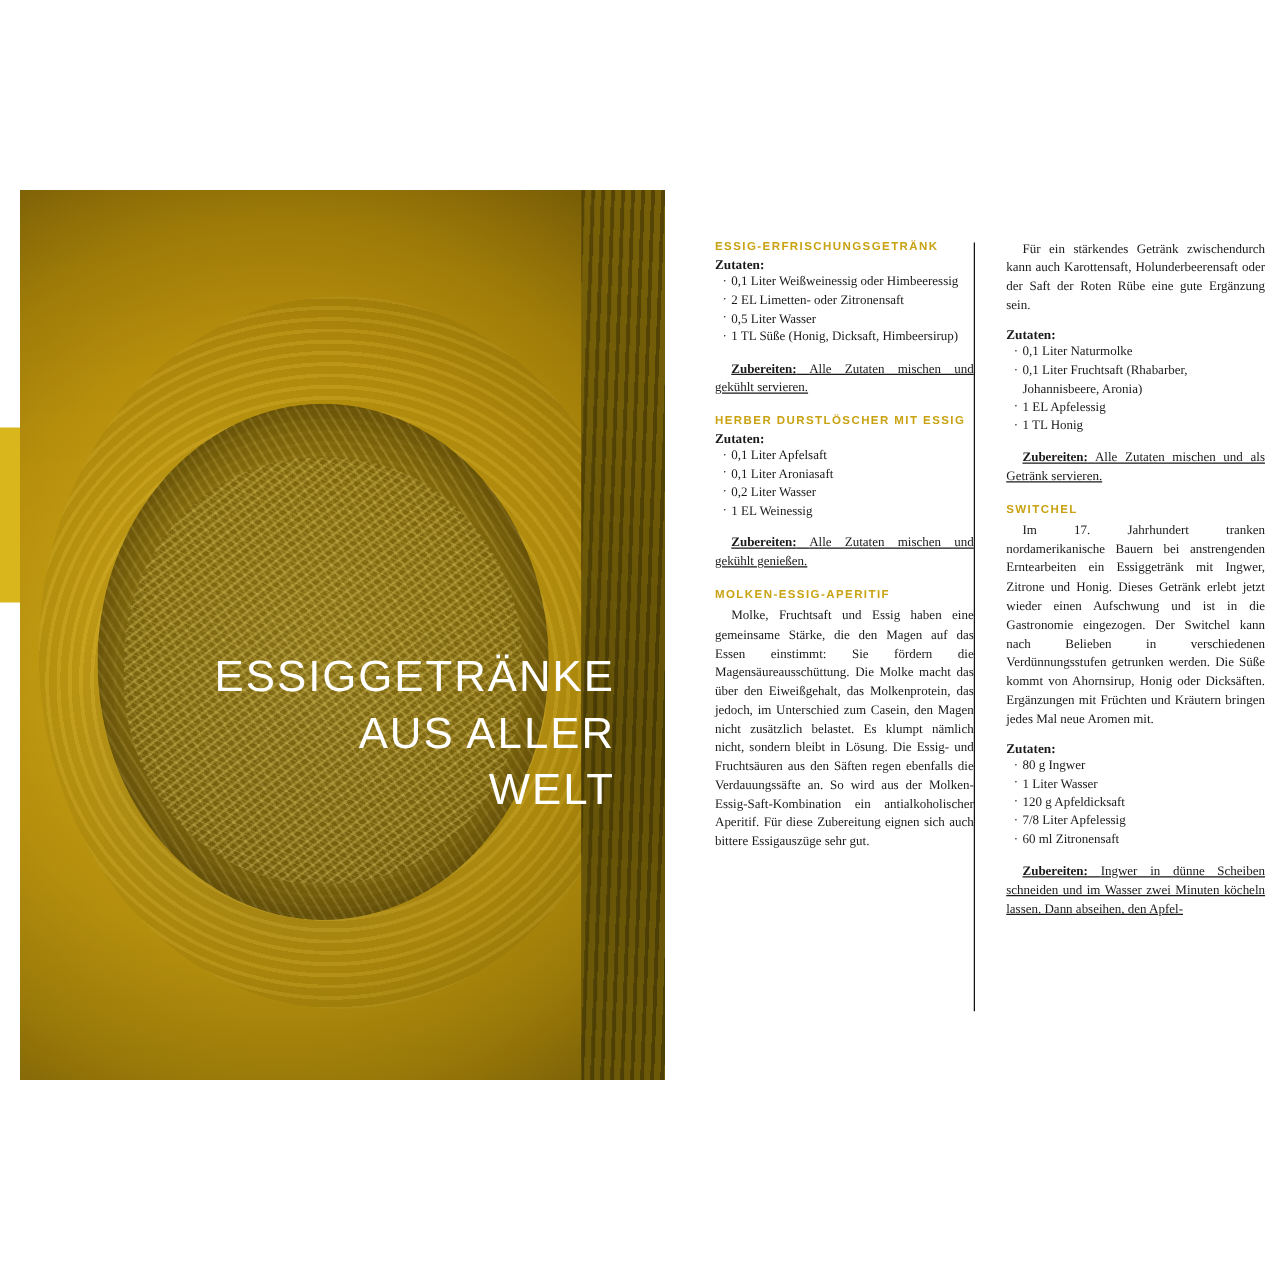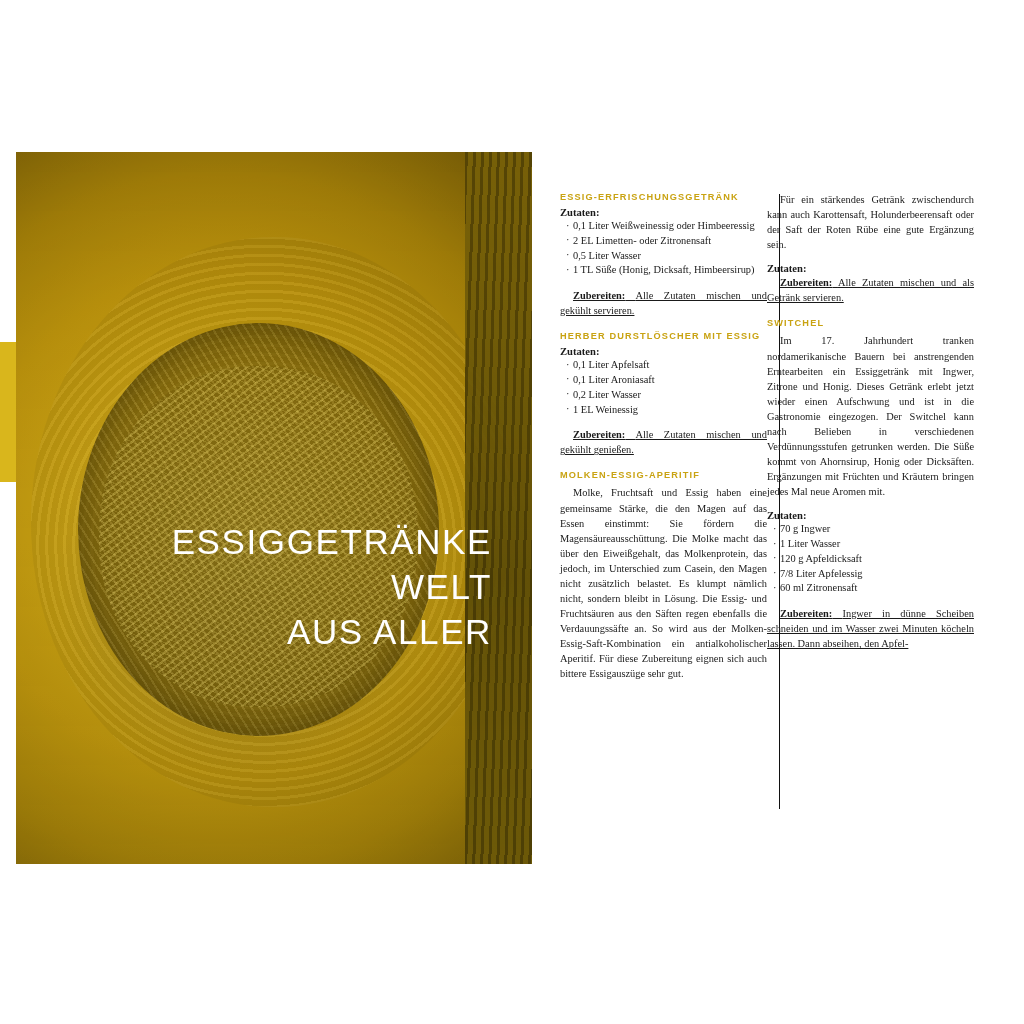--- a/index.html
+++ b/index.html
@@ -136,25 +136,26 @@
   
   .right-page {
     position: absolute;
     left: 548px;
     top: 152px;
     width: 460px;
     height: 712px;
   }
   .columns {
     position: absolute;
-    left: 12px;
+    left: 24px;
     top: 40px;
     width: 440px;
     height: 620px;
     display: flex;
+    gap: 26px;
   }
   .col {
     width: 207px;
     position: relative;
   }
   .col-divider {
     position: absolute;
     left: 231px;
     top: 42px;
     width: 1px;
@@ -236,22 +237,22 @@
 <div class="left-page">
   <div class="photo">
     <div class="photo-ring"></div>
     <div class="photo-inner"></div>
     <div class="photo-strands"></div>
     <div class="photo-bark"></div>
     <div class="photo-tint"></div>
   </div>
   <div class="cover-title">
     <span class="line">ESSIGGETRÄNKE</span>
+    <span class="line">AUS ALLER</span>
     <span class="line">WELT</span>
-    <span class="line">AUS ALLER</span>
   </div>
 </div>
 <div class="tab-mark"></div>
 
 <div class="right-page">
   <div class="col-divider"></div>
 
   <div class="columns">
 
     <div class="col">
@@ -285,29 +286,35 @@
         <p class="body">Molke, Fruchtsaft und Essig haben eine gemeinsame Stärke, die den Magen auf das Essen einstimmt: Sie fördern die Magensäureausschüttung. Die Molke macht das über den Eiweißgehalt, das Molkenprotein, das jedoch, im Unterschied zum Casein, den Magen nicht zusätzlich belastet. Es klumpt nämlich nicht, sondern bleibt in Lösung. Die Essig- und Fruchtsäuren aus den Säften regen ebenfalls die Verdauungssäfte an. So wird aus der Molken-Essig-Saft-Kombination ein antialkoholischer Aperitif. Für diese Zubereitung eignen sich auch bittere Essigauszüge sehr gut.</p>
       </div>
 
     </div>
 
     <div class="col">
 
       <div class="block">
         <p class="body">Für ein stärkendes Getränk zwischendurch kann auch Karottensaft, Holunderbeerensaft oder der Saft der Roten Rübe eine gute Ergänzung sein.</p>
         <div class="lead-label">Zutaten:</div>
+        <ul class="ingredients">
+          <li>0,1 Liter Naturmolke</li>
+          <li>0,1 Liter Fruchtsaft (Rhabarber, Johannisbeere, Aronia)</li>
+          <li>1 EL Apfelessig</li>
+          <li>1 TL Honig</li>
+        </ul>
         <p class="prep"><b>Zubereiten:</b> <span>Alle Zutaten mischen und als Getränk servieren.</span></p>
       </div>
 
       <div class="block">
         <h3 class="sec">SWITCHEL</h3>
         <p class="body">Im 17. Jahrhundert tranken nordamerikanische Bauern bei anstrengenden Erntearbeiten ein Essiggetränk mit Ingwer, Zitrone und Honig. Dieses Getränk erlebt jetzt wieder einen Aufschwung und ist in die Gastronomie eingezogen. Der Switchel kann nach Belieben in verschiedenen Verdünnungsstufen getrunken werden. Die Süße kommt von Ahornsirup, Honig oder Dicksäften. Ergänzungen mit Früchten und Kräutern bringen jedes Mal neue Aromen mit.</p>
         <div class="lead-label">Zutaten:</div>
         <ul class="ingredients">
-          <li>70 g Ingwer</li>
+          <li>80 g Ingwer</li>
           <li>1 Liter Wasser</li>
           <li>120 g Apfeldicksaft</li>
           <li>7/8 Liter Apfelessig</li>
           <li>60 ml Zitronensaft</li>
         </ul>
         <p class="prep"><b>Zubereiten:</b> <span>Ingwer in dünne Scheiben schneiden und im Wasser zwei Minuten köcheln lassen. Dann abseihen, den Apfel-</span></p>
       </div>
 
     </div>
   </div>

